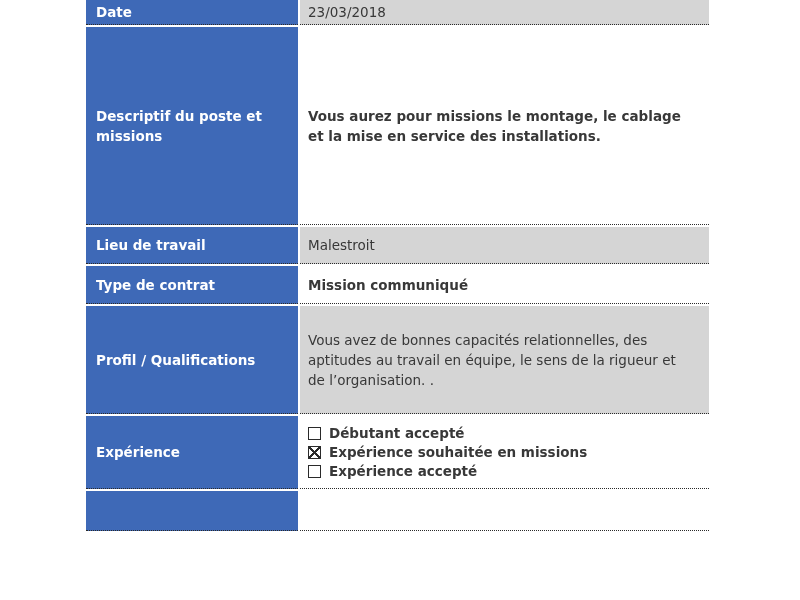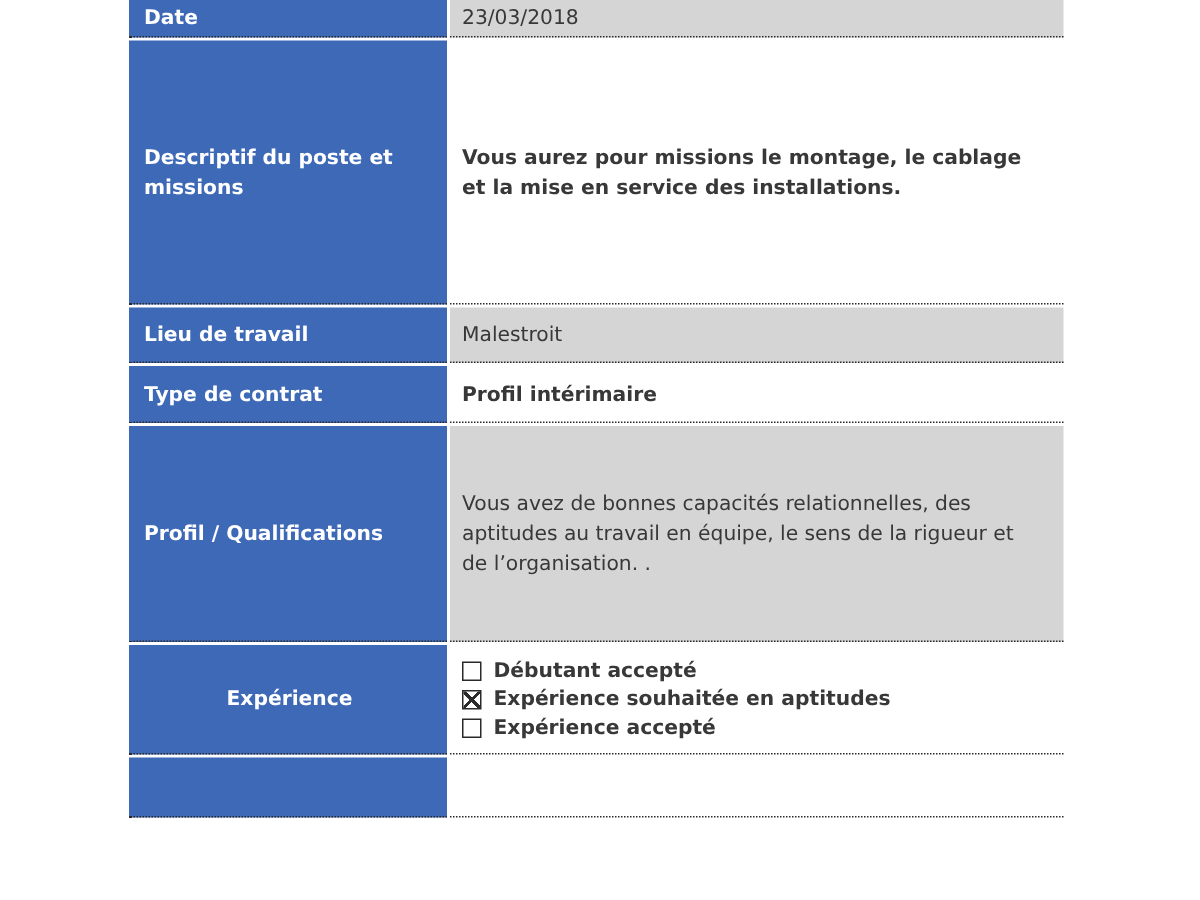--- a/index.html
+++ b/index.html
@@ -36,25 +36,25 @@
     width: 409px;
     color: var(--value-text, #383838);
     font-size: 13.5px;
     line-height: 20px;
     padding: 2px 14px 2px 8px;
   }
   td.value-cell.gray { background: var(--value-bg-gray, #d5d5d5); margin-top: 12px; }
   td.value-cell.white { background: var(--value-bg-white, #ffffff); font-weight: bold; }
   .label-text { white-space: pre-line; }
   tr.r1 td { height: 22px; }
-  tr.r2 td { height: 176px; }
+  tr.r2 td { height: 198px; }
   tr.r3 td { height: 37px; }
   tr.r4 td { height: 38px; }
-  tr.r5 td { height: 144px; }
-  tr.r6 td { height: 73px; text-align: center; }
+  tr.r5 td { height: 108px; }
+  tr.r6 td { height: 73px; }
   tr.r7 td { height: 52px; }
   tr.r8 td { height: 40px; }
   .opt {
     display: flex;
     align-items: center;
     height: 19px;
     line-height: 19px;
   }
   .checkbox {
     width: 13px; height: 13px;
@@ -99,21 +99,21 @@
     <td class="value-cell gray">
       <span>Malestroit</span>
     </td>
   </tr>
 
   <tr class="r4">
     <td class="label-cell">
       <span class="label-text">Type de contrat</span>
     </td>
     <td class="value-cell white">
-      <span>Profil intérimaire</span>
+      <span>Mission communiqué</span>
     </td>
   </tr>
 
   <tr class="r5">
     <td class="label-cell">
       <span class="label-text">Profil / Qualifications</span>
     </td>
     <td class="value-cell gray">
       <span>Vous avez de bonnes capacités relationnelles, des aptitudes au travail en équipe, le sens de la rigueur et de l’organisation. .</span>
     </td>
@@ -123,21 +123,21 @@
     <td class="label-cell">
       <span class="label-text">Expérience</span>
     </td>
     <td class="value-cell white">
       <div class="opt">
         <span class="checkbox"></span>
         <span class="opt-label">Débutant accepté</span>
       </div>
       <div class="opt">
         <span class="checkbox checked"></span>
-        <span class="opt-label">Expérience souhaitée en aptitudes</span>
+        <span class="opt-label">Expérience souhaitée en missions</span>
       </div>
       <div class="opt">
         <span class="checkbox"></span>
         <span class="opt-label">Expérience accepté</span>
       </div>
     </td>
   </tr>
 
 
   <tr class="r8">

